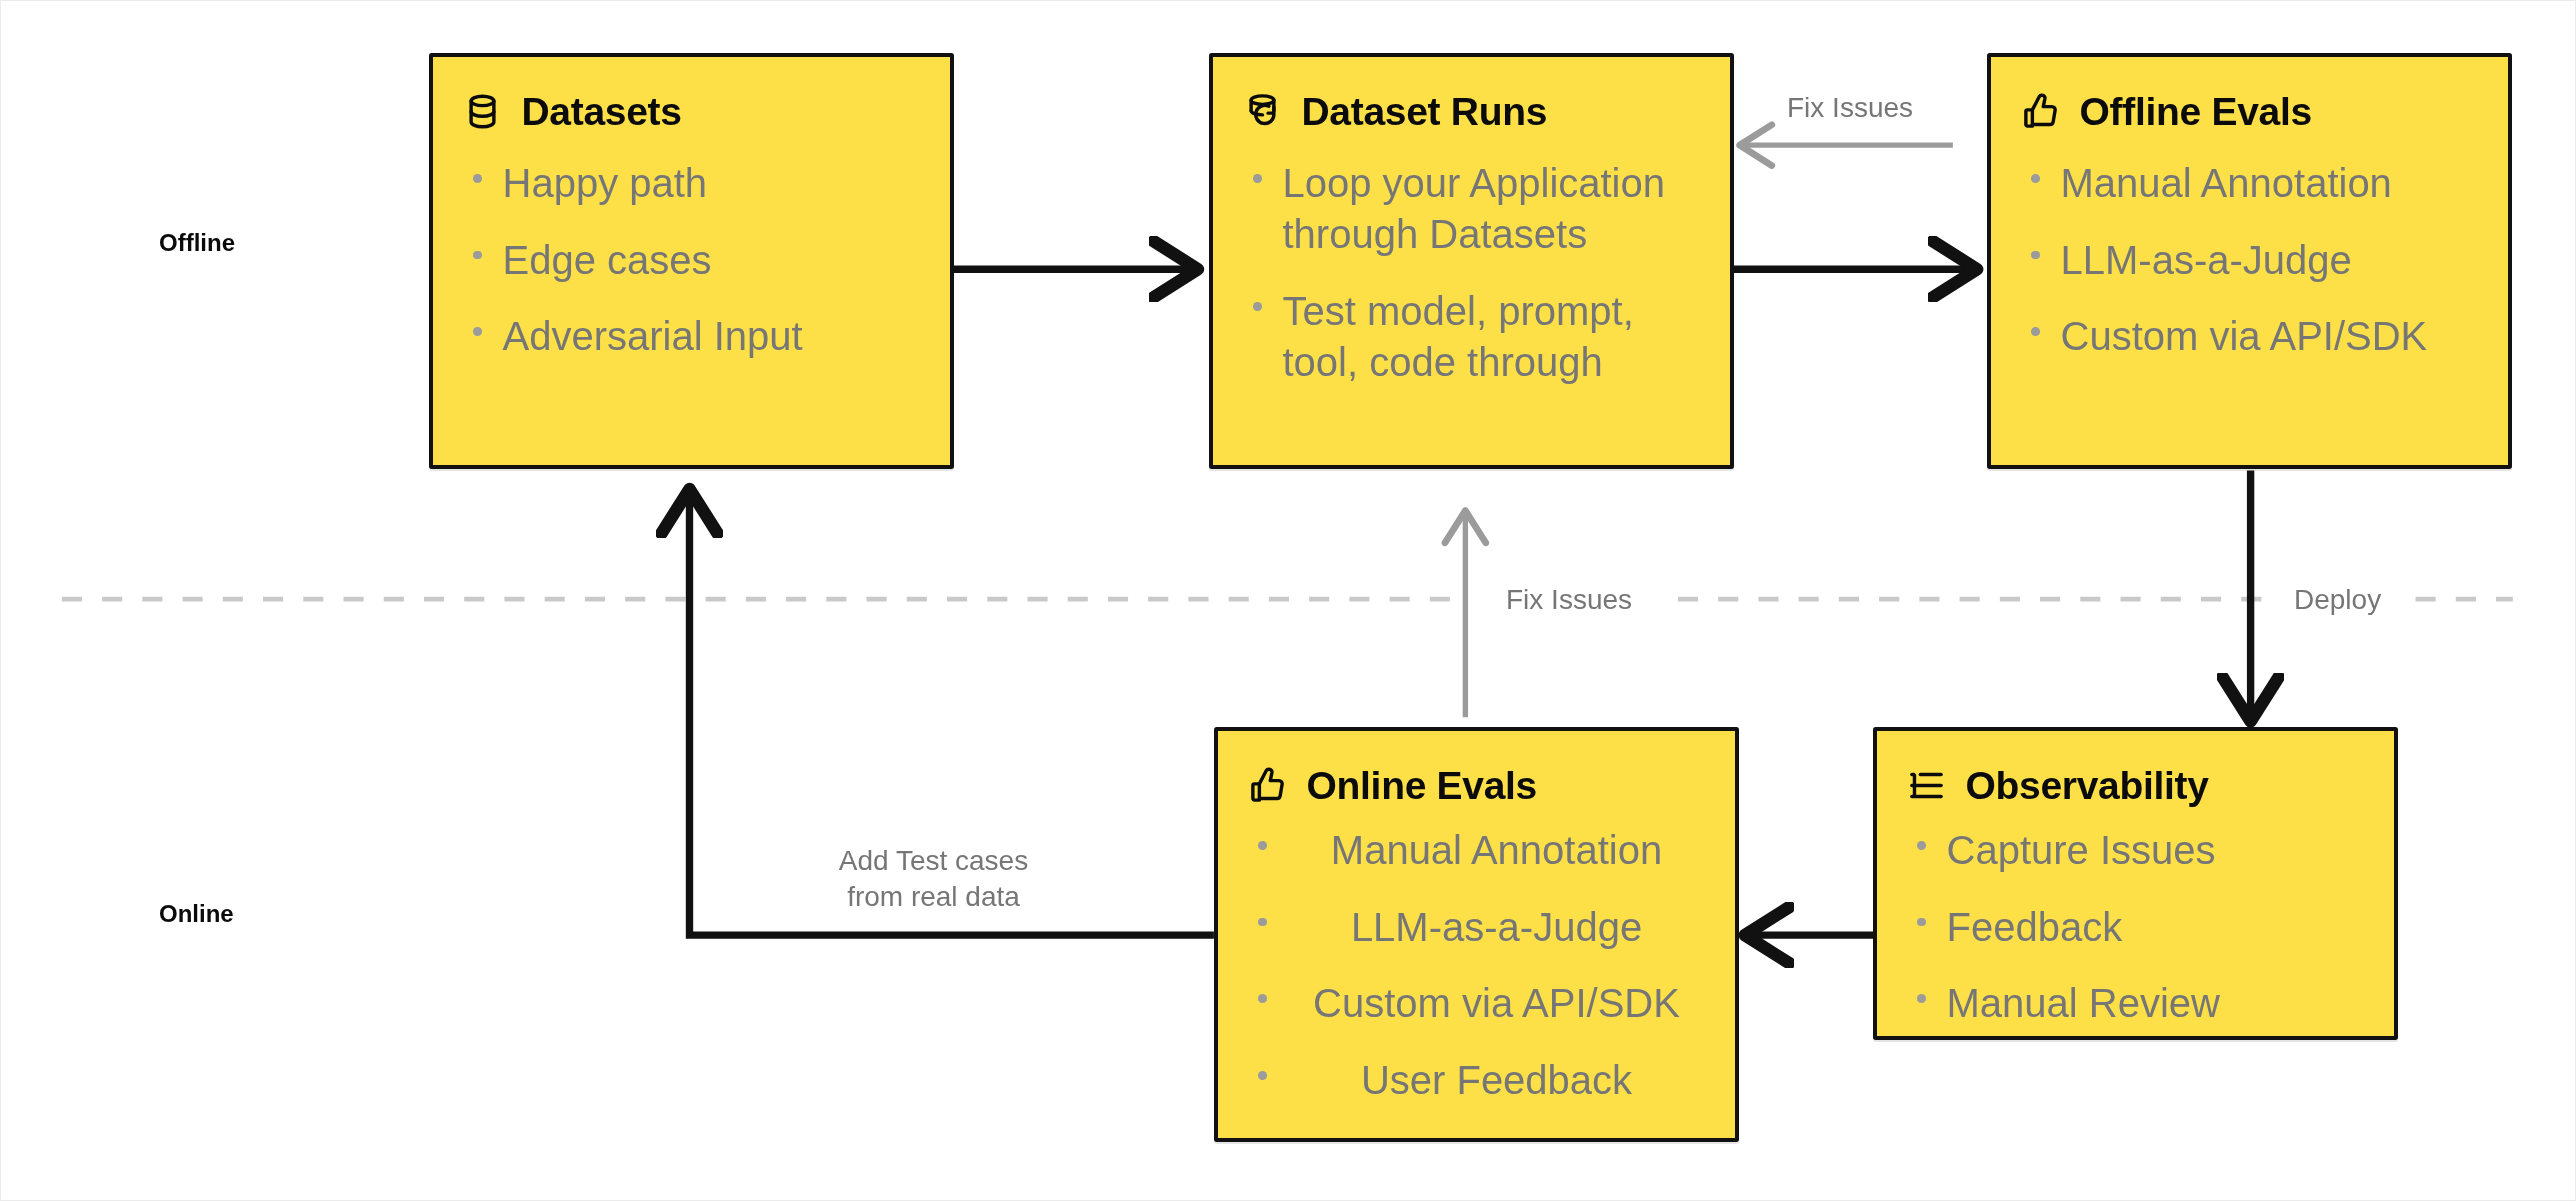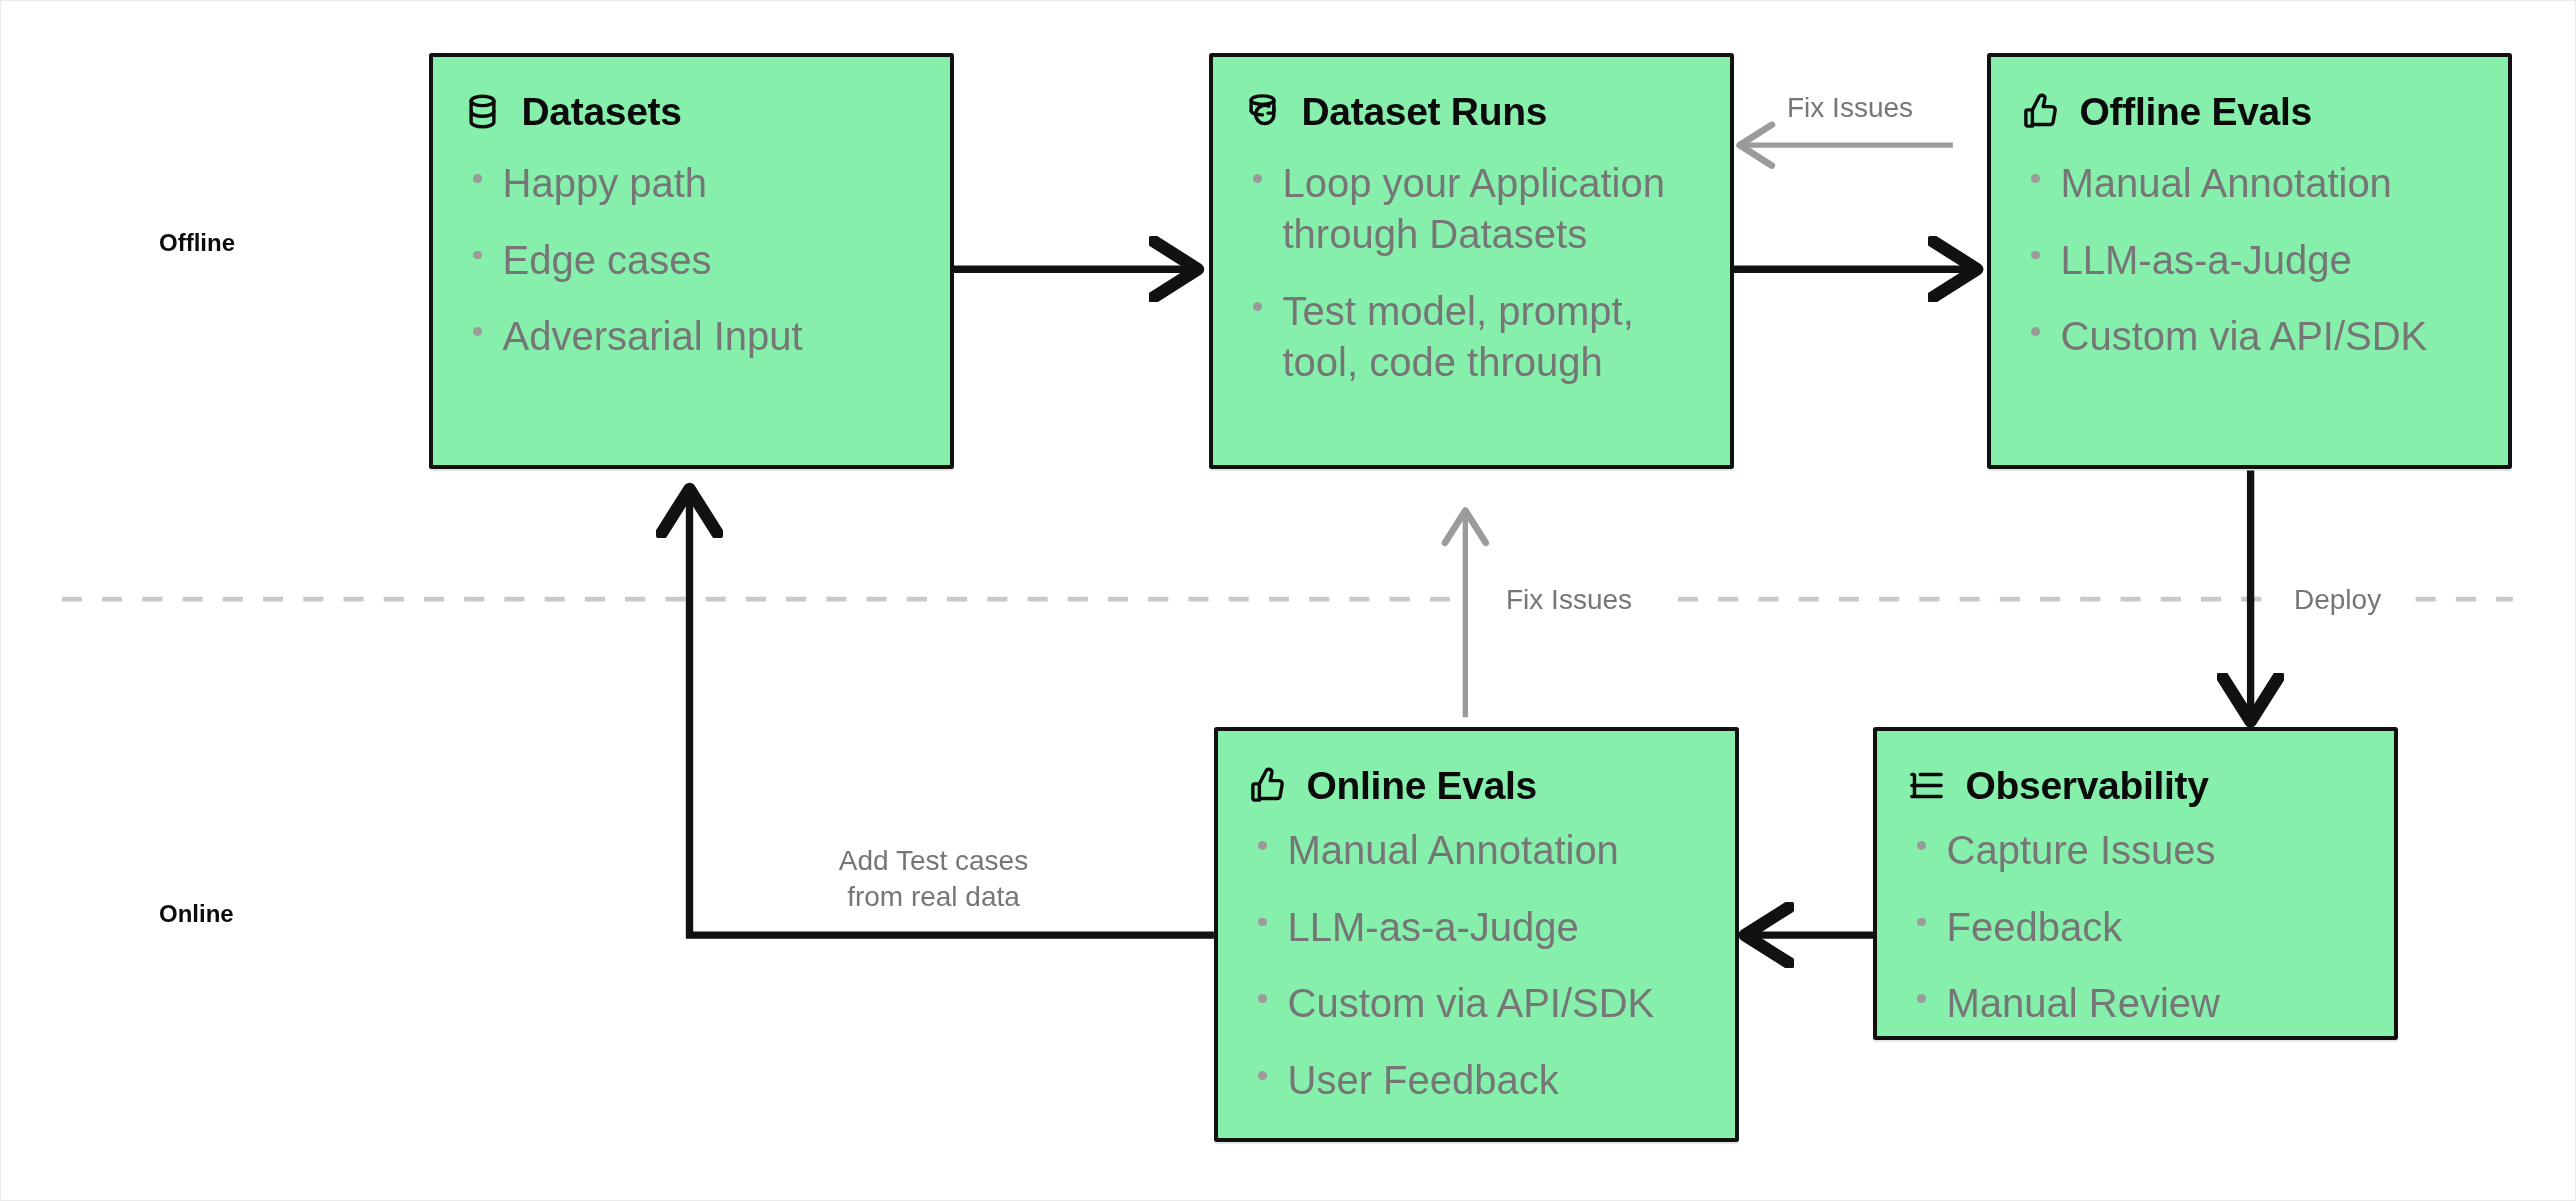--- a/index.html
+++ b/index.html
@@ -21,21 +21,21 @@
     position: absolute;
     left: 0; top: 0;
     width: 2576px;
     height: 1201px;
     pointer-events: none;
   }
   
   .node {
     position: absolute;
     box-sizing: border-box;
-    background: #86efac;
+    background: #fde047;
     border: 4.7px solid #111111;
     border-radius: 2.7px;
     box-shadow: 0 2px 0 0 rgba(0,0,0,0.10);
   }
   .node-head {
     display: flex;
     align-items: center;
     gap: 20px;
     padding: 35px 0 0 29.5px;
   }
@@ -181,21 +181,21 @@
       </svg>
       <div class="node-title">Offline Evals</div>
     </div>
     <ul class="bullets">
       <li>Manual Annotation</li>
       <li>LLM-as-a-Judge</li>
       <li>Custom via API/SDK</li>
     </ul>
   </div>
 
-  <div class="node" style="left:1213px; top:726px; width:525px; height:415px;">
+  <div class="node" style="left:1213px; top:726px; width:525px; height:415px;text-align:center;">
     <div class="node-head">
       <svg class="node-icon" viewBox="0 0 24 24" fill="none" stroke="#0b0b0b" stroke-width="2.1" stroke-linecap="round" stroke-linejoin="round">
         <path d="M7 11v10H4a1 1 0 0 1-1-1v-8a1 1 0 0 1 1-1h3z"></path>
         <path d="M7 11l4.2-8.1a1.9 1.9 0 0 1 3.5 1.3L13.7 9H19a2 2 0 0 1 2 2.3l-1.2 7A2 2 0 0 1 17.8 20H7"></path>
       </svg>
       <div class="node-title">Online Evals</div>
     </div>
     <ul class="bullets" style="padding-top:20px;">
       <li>Manual Annotation</li>
       <li>LLM-as-a-Judge</li>

